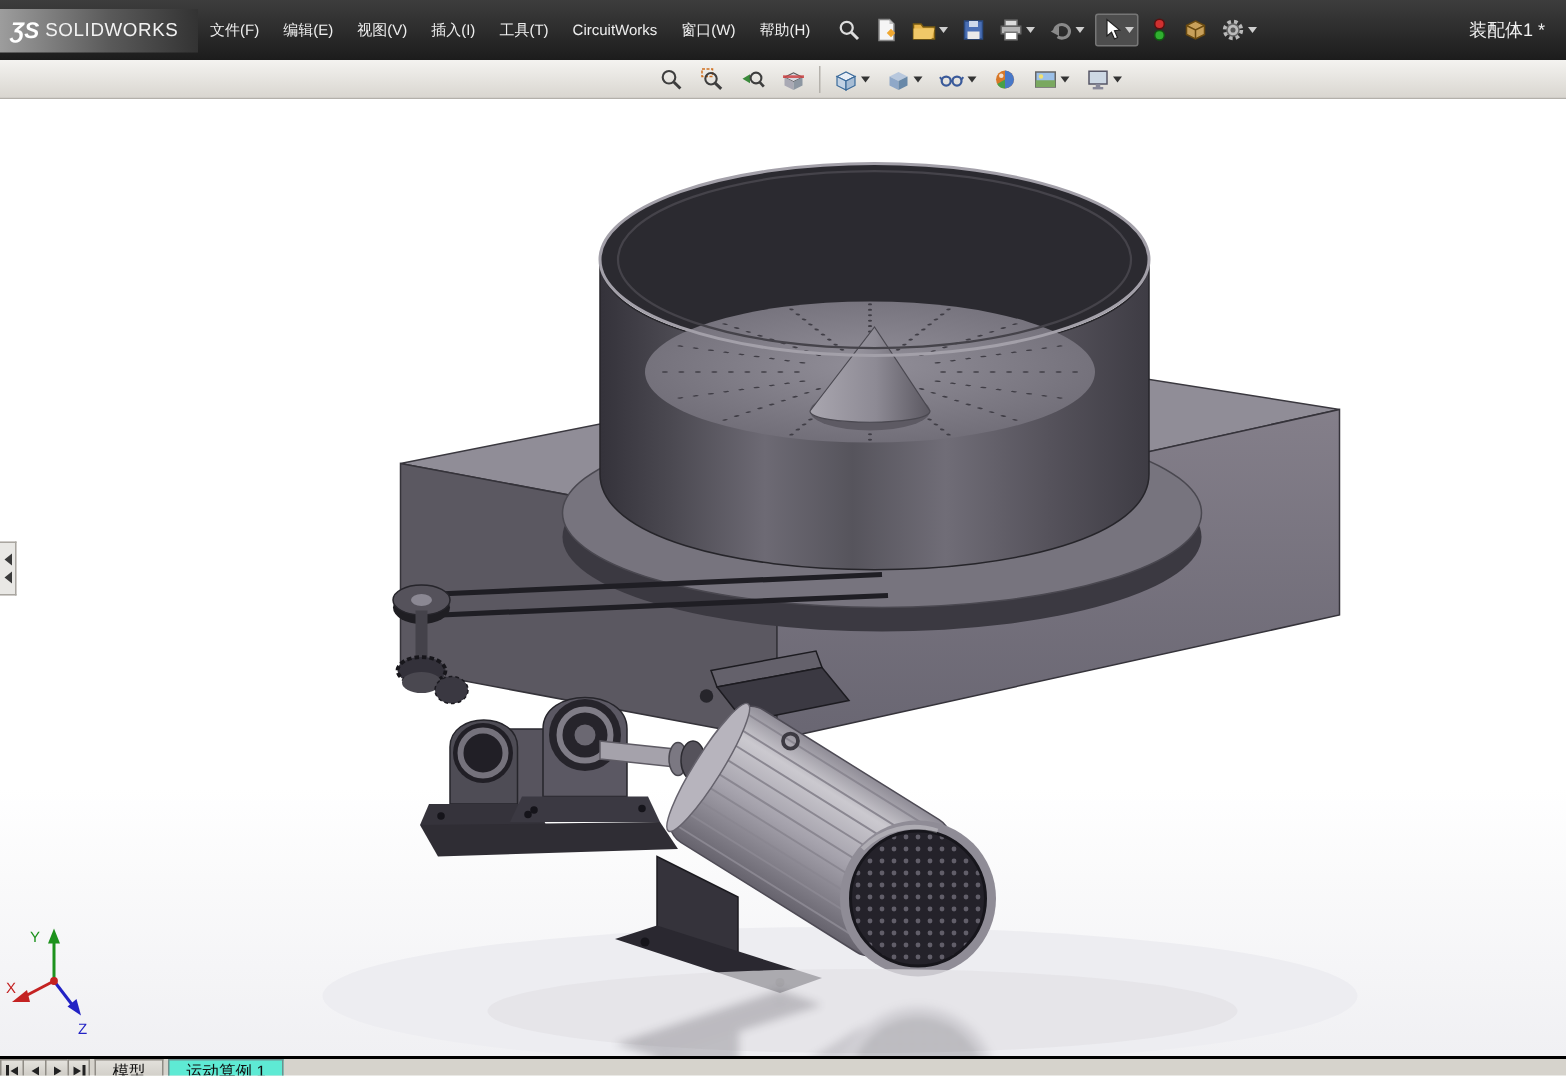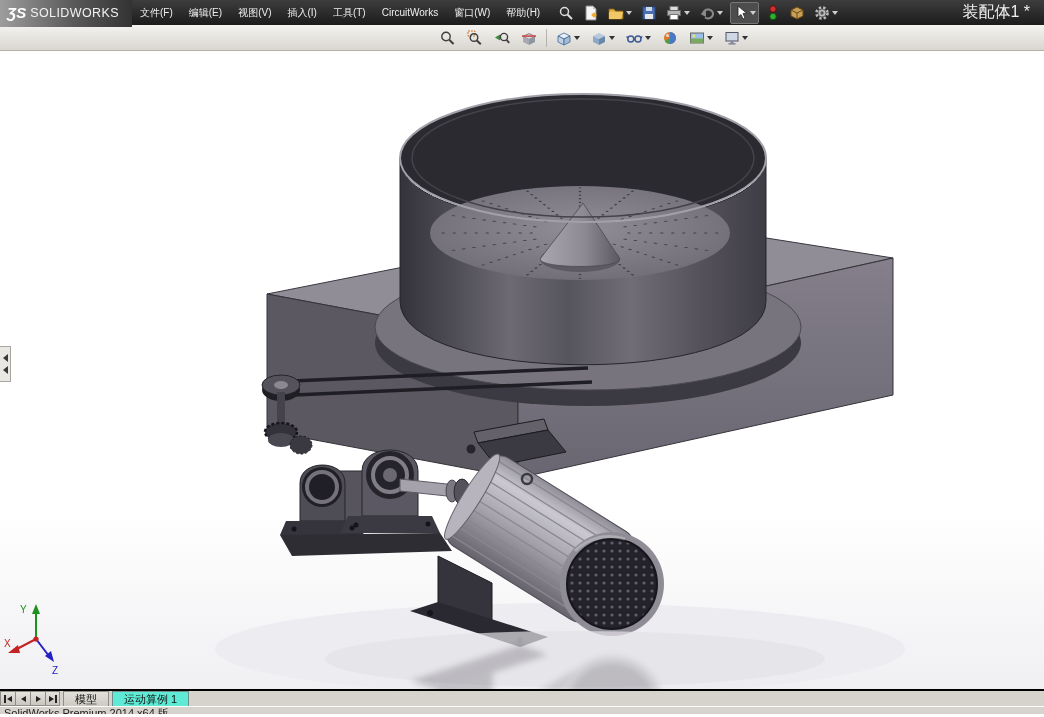--- a/index.html
+++ b/index.html
@@ -1,32 +1,32 @@
 <!DOCTYPE html>
 <html><head>
 <meta charset="utf-8">
 <style>
   *{box-sizing:border-box;margin:0;padding:0}
   html,body{width:1044px;height:717px;overflow:hidden}
   body{font-family:"Liberation Sans",sans-serif;background:#fff}
   .app{position:relative;width:1044px;height:717px}
 
   
-  .menubar{height:25px;background:linear-gradient(#3d3d3d,#1c1c1c);display:flex;align-items:center;color:#eee}
+  .menubar{height:40px;background:linear-gradient(#3d3d3d,#1c1c1c);display:flex;align-items:center;color:#eee}
   .logo{width:132px;height:29px;background:linear-gradient(90deg,#9d9d9d,#5a5a5a 55%,#333);display:flex;align-items:center;gap:4px;padding-left:7px}
   .logo .glyph{font-style:italic;font-weight:bold;font-size:15px;color:#fff}
   .logo .word{font-weight:normal;font-size:12.5px;letter-spacing:.4px;color:#f2f2f2}
   .menus{display:flex;align-items:center}
   .menu-item{padding:0 8px;font-size:10px;line-height:29px;white-space:nowrap;cursor:default}
   .qicons{display:flex;align-items:center;gap:5px;margin-left:8px}
   .qbtn{display:inline-flex;align-items:center;gap:2px;padding:2px 2px;border-radius:2px}
   .qbtn.pressed{background:#4d4d4d;border:1px solid #767676}
   .caret{width:0;height:0;border-left:3px solid transparent;border-right:3px solid transparent;border-top:4px solid #cfcfcf}
   .caret.dark{border-top-color:#333}
-  .doc-title{margin-left:auto;margin-right:14px;font-size:16px;color:#f0f0f0;white-space:nowrap}
+  .doc-title{margin-left:auto;margin-right:14px;font-size:12px;color:#f0f0f0;white-space:nowrap}
 
   
   .viewbar{height:26px;background:linear-gradient(#f4f3f0,#d9d6d0);border-bottom:1px solid #b3b0aa;display:flex;align-items:center;justify-content:center}
   .viewbar-inner{display:flex;align-items:center;gap:7px;transform:translateX(72px)}
   .vbtn{display:inline-flex;align-items:center;gap:2px;padding:1px 2px;border-radius:2px}
   .vsep{width:1px;height:18px;background:#b5b2ac}
 
   
   .viewport{position:relative;height:638px;background:linear-gradient(#ffffff 72%,#f0f0f3 100%);overflow:hidden}
   .model-svg{position:absolute;left:0;top:0}

